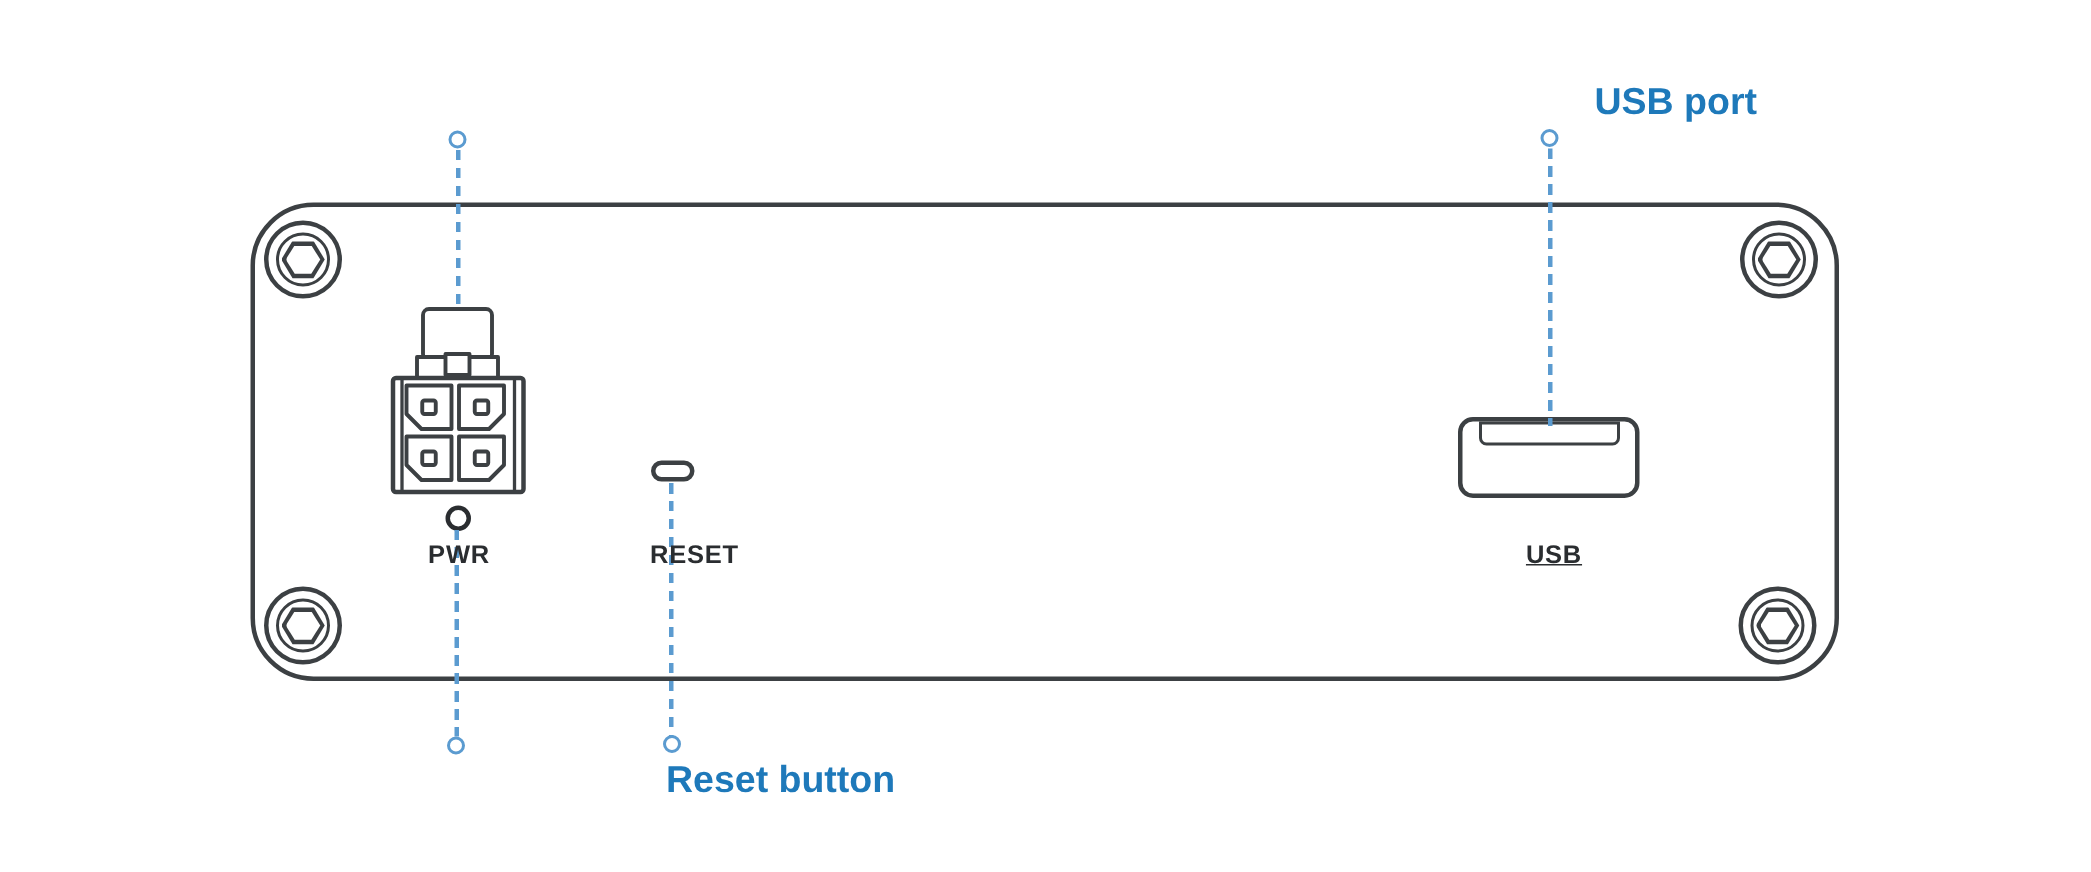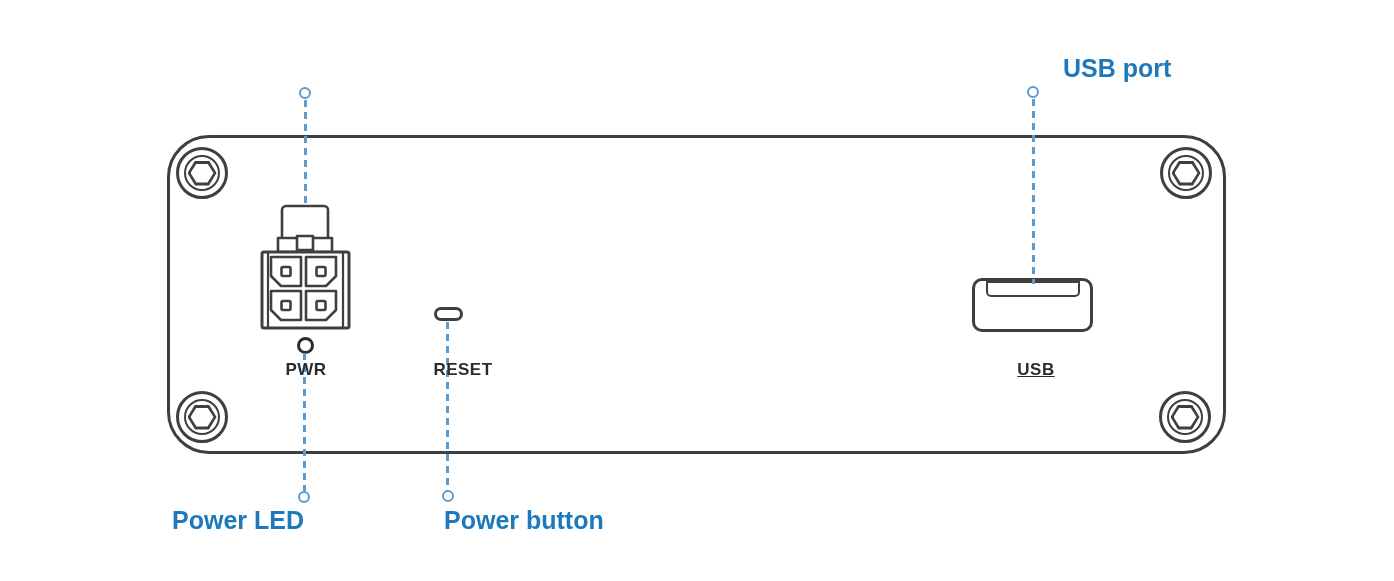--- a/index.html
+++ b/index.html
@@ -128,16 +128,15 @@
   <div class="abs leader-dot" style="left:299px;top:87px;"></div>
   <div class="abs leader-dot" style="left:1027px;top:86px;"></div>
   <div class="abs leader-dot" style="left:298px;top:491px;"></div>
   <div class="abs leader-dot" style="left:442px;top:490px;"></div>
 
   <div class="abs panel-label" style="left:306px;top:360px;">PWR</div>
   <div class="abs panel-label" style="left:450px;top:360px;margin-left:13px;">RESET</div>
   <div class="abs panel-label" style="left:1036px;top:360px;text-decoration:underline;">USB</div>
 
   <div class="abs callout" style="left:1028px;top:54px;margin-left:35px;">USB port</div>
-  <div class="abs callout" style="right:1090px;top:506px;">Power LED</div>
-  <div class="abs callout" style="left:444px;top:506px;">Power button</div>
+  <div class="abs callout" style="left:444px;top:506px;">Reset button</div>
 
 </div>
 
 </body></html>

